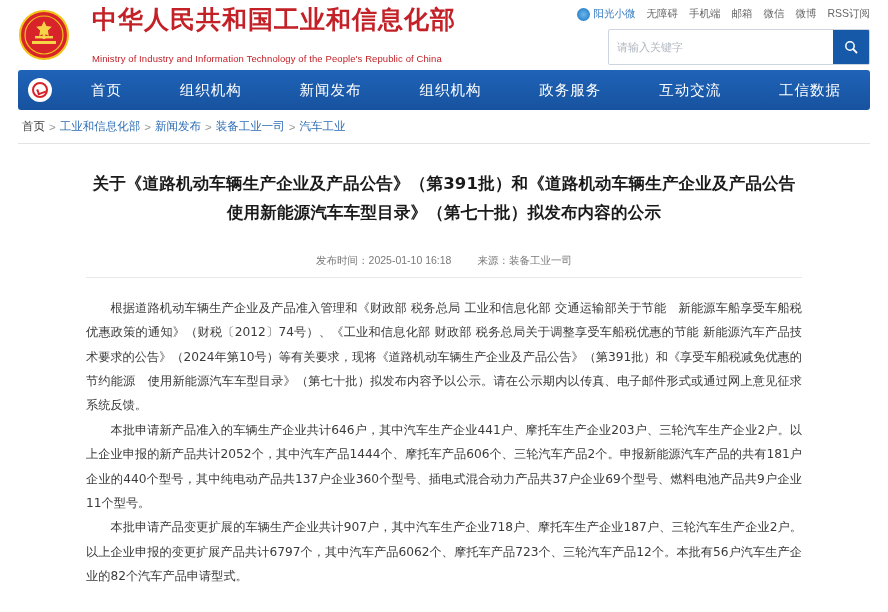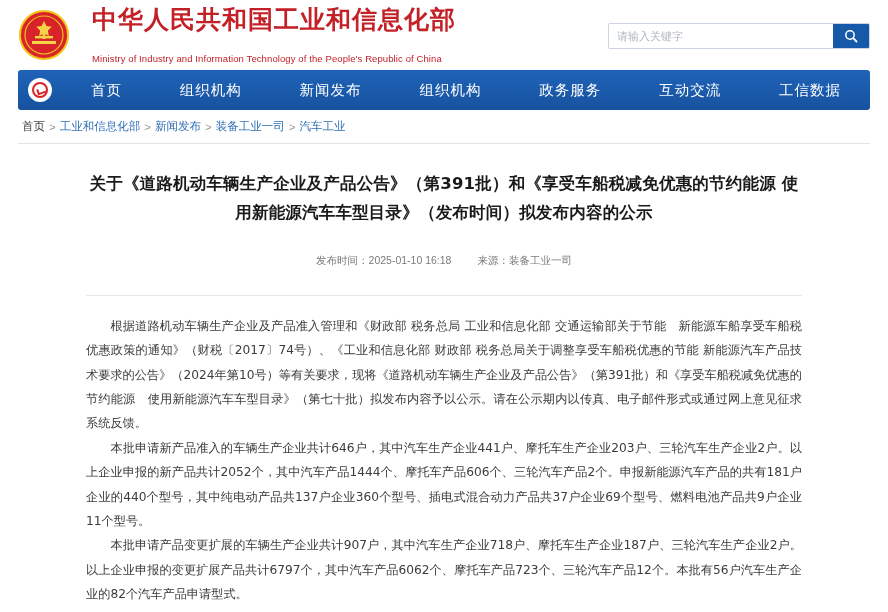--- a/index.html
+++ b/index.html
@@ -72,21 +72,21 @@
     margin-right: 3px;
     flex: 0 0 13px;
   }
   .toplinks .first { display: flex; align-items: center; color: #3479c0; }
   .toplinks .rss { color: #666; }
 
   .searchbar {
     display: flex;
     align-items: stretch;
     width: 262px;
-    height: 26px;
+    height: 36px;
     border: 1px solid #cdd6e0;
     border-radius: 2px;
     overflow: hidden;
     background: #f0abfc;
   }
   .searchbar input {
     flex: 1;
     border: none;
     outline: none;
     padding: 0 8px;
@@ -181,21 +181,21 @@
     color: #1a1a1a;
     text-align: center;
     line-height: 1.75;
     letter-spacing: 0.2px;
     margin: 0 0 26px 0;
   }
   .meta {
     text-align: center;
     font-size: 10.5px;
     color: #7a7a7a;
-    padding-bottom: 27px;
+    padding-bottom: 9px;
     border-bottom: 1px solid #e8e8e8;
     display: flex;
     justify-content: center;
     gap: 26px;
   }
   .body-text {
     padding-top: 18px;
     font-size: 12.2px;
     line-height: 2.0;
     color: #3b3b3b;
@@ -218,20 +218,32 @@
       <rect x="17" y="27" width="18" height="2.4" fill="#f5d547"></rect>
       <rect x="24.6" y="22" width="2.8" height="8" fill="#f5d547"></rect>
     </svg>
   </div>
   <div class="title-block">
     <div class="cn-title">中华人民共和国工业和信息化部</div>
     <div class="en-title">Ministry of Industry and Information Technology of the People's Republic of China</div>
   </div>
 
   <div class="header-right">
+    <div class="toplinks">
+      <span class="first">
+        <span class="sun-icon"></span>
+        <span>阳光小微</span>
+      </span>
+      <span>无障碍</span>
+      <span>手机端</span>
+      <span>邮箱</span>
+      <span>微信</span>
+      <span>微博</span>
+      <span class="rss">RSS订阅</span>
+    </div>
     <div class="searchbar">
       <input type="text" placeholder="请输入关键字" style="">
       <button class="search-btn">
         <span>
           <svg width="14" height="14" viewBox="0 0 14 14">
             <circle cx="6" cy="6" r="4.2" fill="none" stroke="#ffffff" stroke-width="1.5"></circle>
             <line x1="9.2" y1="9.2" x2="12.5" y2="12.5" stroke="#ffffff" stroke-width="1.8" stroke-linecap="round"></line>
           </svg>
         </span>
       </button>
@@ -260,27 +272,27 @@
   <a href="#">工业和信息化部</a>
   <span class="sep">&gt;</span>
   <a href="#">新闻发布</a>
   <span class="sep">&gt;</span>
   <a href="#">装备工业一司</a>
   <span class="sep">&gt;</span>
   <a href="#">汽车工业</a>
 </div>
 
 <div class="article">
-  <h1 class="doc-title">关于《道路机动车辆生产企业及产品公告》（第391批）和《享受车船税减免优惠的节约能源 使用新能源汽车车型目录》（发布时间）拟发布内容的公示</h1>
+  <h1 class="doc-title">关于《道路机动车辆生产企业及产品公告》（第391批）和《道路机动车辆生产企业及产品公告 使用新能源汽车车型目录》（第七十批）拟发布内容的公示</h1>
 
   <div class="meta">
     <span>发布时间：2025-01-10 16:18</span>
     <span>来源：装备工业一司</span>
   </div>
 
   <div class="body-text">
-    <p>根据道路机动车辆生产企业及产品准入管理和《财政部 税务总局 工业和信息化部 交通运输部关于节能　新能源车船享受车船税优惠政策的通知》（财税〔2017〕74号）、《工业和信息化部 财政部 税务总局关于调整享受车船税优惠的节能 新能源汽车产品技术要求的公告》（2024年第10号）等有关要求，现将《道路机动车辆生产企业及产品公告》（第391批）和《享受车船税减免优惠的节约能源　使用新能源汽车车型目录》（第七十批）拟发布内容予以公示。请在公示期内以传真、电子邮件形式或通过网上意见征求系统反馈。</p>
+    <p>根据道路机动车辆生产企业及产品准入管理和《财政部 税务总局 工业和信息化部 交通运输部关于节能　新能源车船享受车船税优惠政策的通知》（财税〔2012〕74号）、《工业和信息化部 财政部 税务总局关于调整享受车船税优惠的节能 新能源汽车产品技术要求的公告》（2024年第10号）等有关要求，现将《道路机动车辆生产企业及产品公告》（第391批）和《享受车船税减免优惠的节约能源　使用新能源汽车车型目录》（第七十批）拟发布内容予以公示。请在公示期内以传真、电子邮件形式或通过网上意见征求系统反馈。</p>
     <p>本批申请新产品准入的车辆生产企业共计646户，其中汽车生产企业441户、摩托车生产企业203户、三轮汽车生产企业2户。以上企业申报的新产品共计2052个，其中汽车产品1444个、摩托车产品606个、三轮汽车产品2个。申报新能源汽车产品的共有181户企业的440个型号，其中纯电动产品共137户企业360个型号、插电式混合动力产品共37户企业69个型号、燃料电池产品共9户企业11个型号。</p>
     <p>本批申请产品变更扩展的车辆生产企业共计907户，其中汽车生产企业718户、摩托车生产企业187户、三轮汽车生产企业2户。以上企业申报的变更扩展产品共计6797个，其中汽车产品6062个、摩托车产品723个、三轮汽车产品12个。本批有56户汽车生产企业的82个汽车产品申请型式。</p>
 
 
   </div>
 </div>
 
 </body></html>

